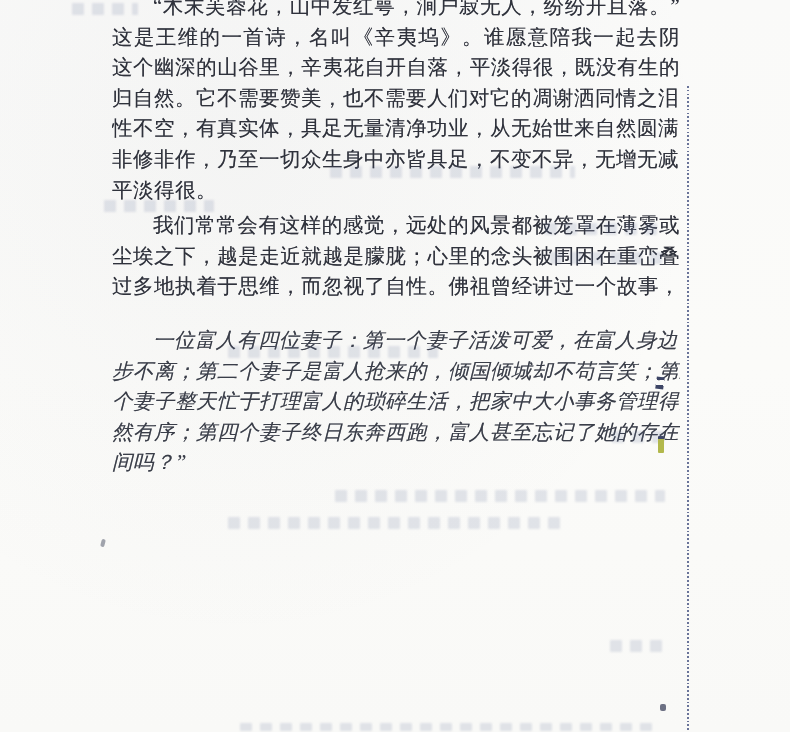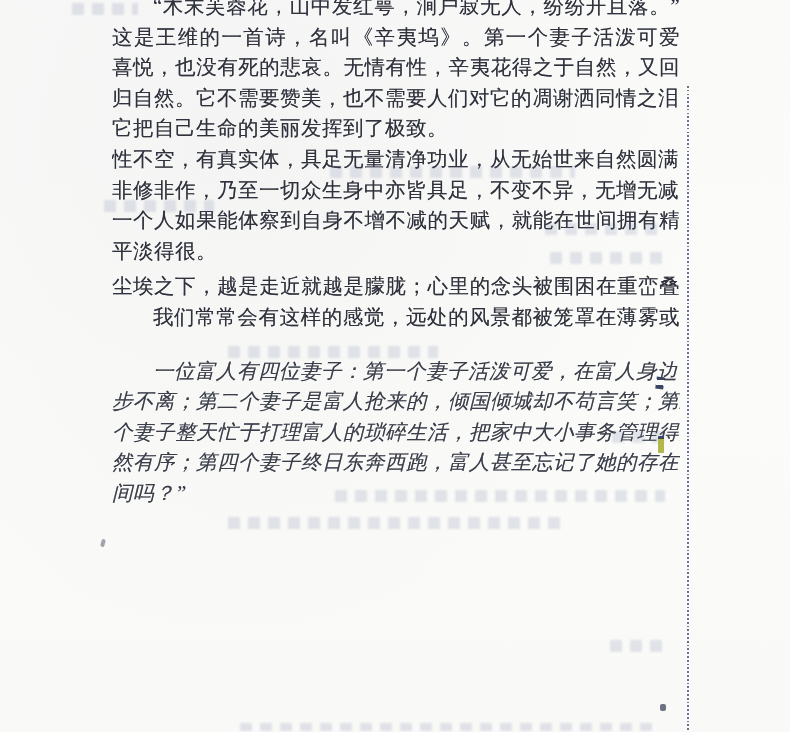--- a/index.html
+++ b/index.html
@@ -102,36 +102,35 @@
 </style>
 </head>
 <body>
 
 <div class="page">
 
   <div class="text-column">
 
     <div class="para para-1">
       <div class="line full indent">“木末芙蓉花，山中发红萼，涧户寂无人，纷纷开且落。”</div>
-      <div class="line full">这是王维的一首诗，名叫《辛夷坞》。第一个妻子活泼可爱</div>
-      <div class="line full">喜悦，也没有死的悲哀。无情有性，辛夷花得之于自然，又回</div>
+      <div class="line full">这是王维的一首诗，名叫《辛夷坞》。谁愿意陪我一起去阴</div>
+      <div class="line full">这个幽深的山谷里，辛夷花自开自落，平淡得很，既没有生的</div>
       <div class="line full">归自然。它不需要赞美，也不需要人们对它的凋谢洒同情之泪，</div>
-      <div class="line">它把自己生命的美丽发挥到了极致。</div>
     </div>
 
     <div class="para para-2">
       <div class="line full">性不空，有真实体，具足无量清净功业，从无始世来自然圆满，</div>
       <div class="line full">非修非作，乃至一切众生身中亦皆具足，不变不异，无增无减。”</div>
-      <div class="line full">一个人如果能体察到自身不增不减的天赋，就能在世间拥有精</div>
       <div class="line">平淡得很。</div>
     </div>
 
     <div class="para para-3">
+      <div class="line full indent">我们常常会有这样的感觉，远处的风景都被笼罩在薄雾或</div>
       <div class="line full">尘埃之下，越是走近就越是朦胧；心里的念头被围困在重峦叠</div>
-      <div class="line full indent">我们常常会有这样的感觉，远处的风景都被笼罩在薄雾或</div>
+      <div class="line full">过多地执着于思维，而忽视了自性。佛祖曾经讲过一个故事，</div>
     </div>
 
     <div class="para para-4 story">
       <div class="line full indent">一位富人有四位妻子：第一个妻子活泼可爱，在富人身边寸</div>
       <div class="line full">步不离；第二个妻子是富人抢来的，倾国倾城却不苟言笑；第三</div>
       <div class="line full">个妻子整天忙于打理富人的琐碎生活，把家中大小事务管理得井</div>
       <div class="line full">然有序；第四个妻子终日东奔西跑，富人甚至忘记了她的存在。</div>
     </div>
 
     <div class="para para-5 story">

